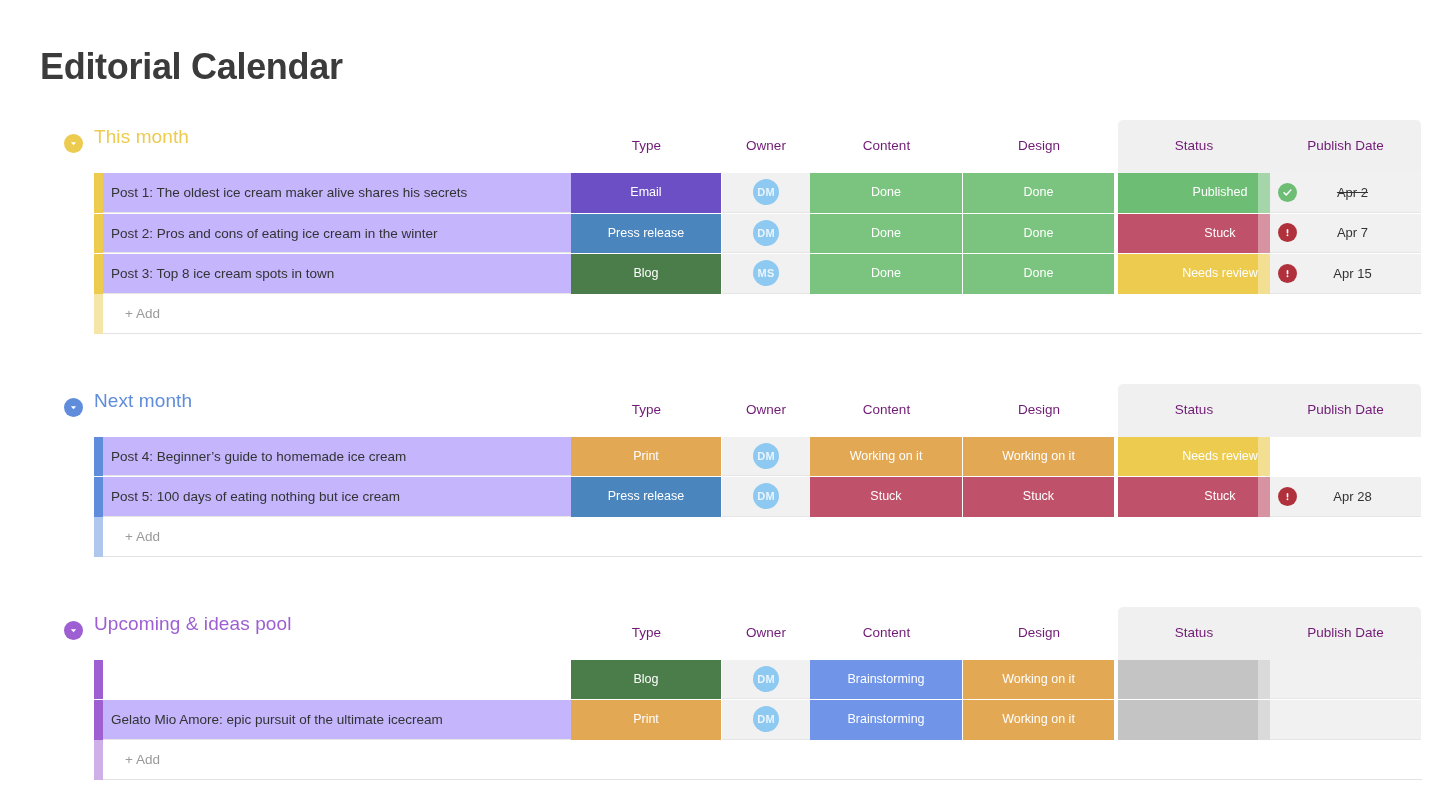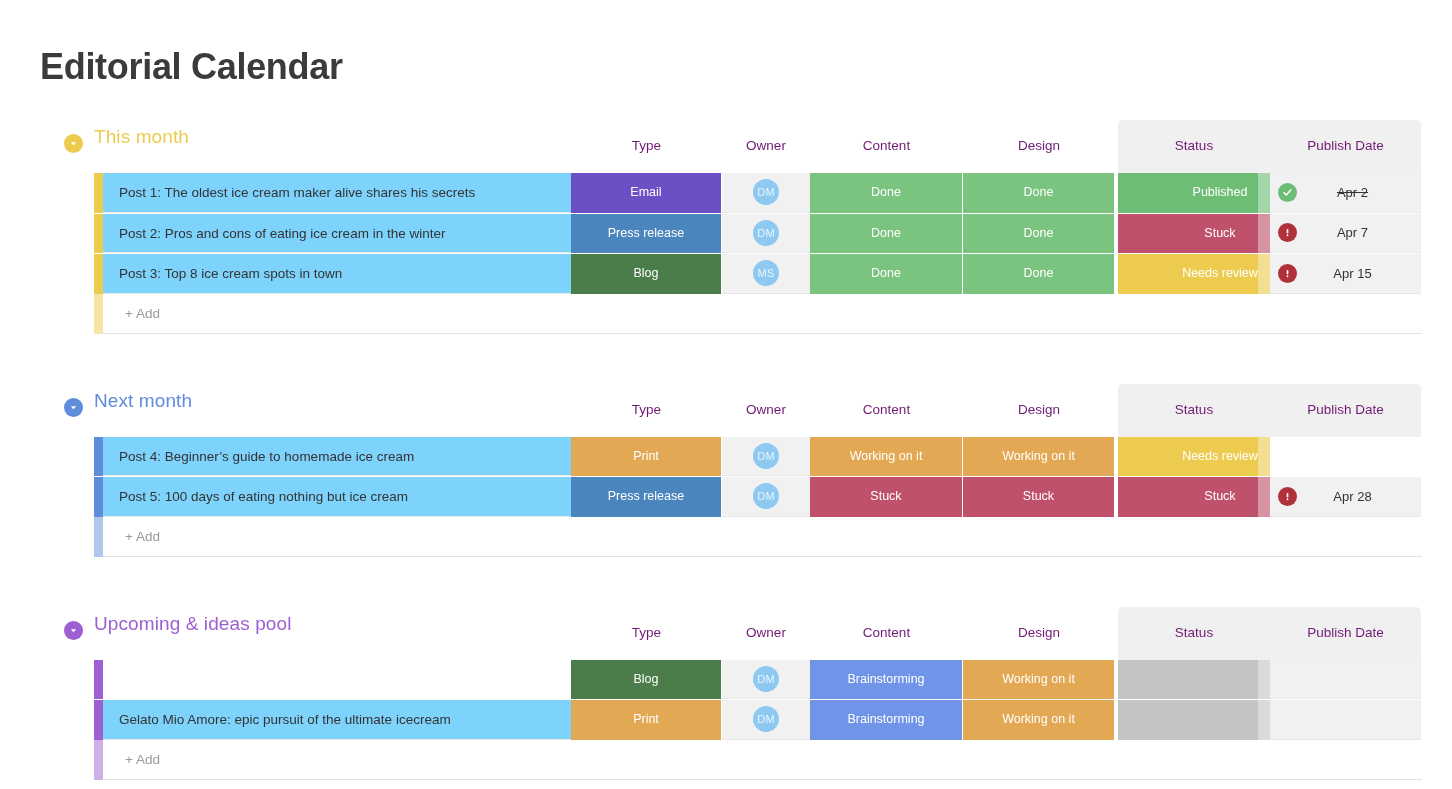--- a/index.html
+++ b/index.html
@@ -95,24 +95,24 @@
     width: 9px;
     height: 39.5px;
   }
   .row-name {
     position: absolute;
     left: 103px;
     top: 0;
     width: 468px;
     height: 39.5px;
     line-height: 39.5px;
-    background: #7dd3fc;
+    background: #c4b5fd;
     border-bottom: 1px solid #e6e6e6;
     box-sizing: border-box;
-    padding-left: 16px;
+    padding-left: 8px;
     font-size: 13.5px;
     color: #333333;
     white-space: nowrap;
     overflow: hidden;
   }
 
   .cell {
     position: absolute;
     top: 0;
     height: 39.5px;
@@ -166,21 +166,21 @@
     align-items: center;
     justify-content: center;
   }
   .avatar {
     width: 26px;
     height: 26px;
     border-radius: 50%;
     background: #8ec9f1;
     color: #eaf5fd;
     font-size: 11px;
-    font-weight: normal;
+    font-weight: bold;
     display: flex;
     align-items: center;
     justify-content: center;
     letter-spacing: 0.3px;
   }
 
   .date-cell {
     position: absolute;
     top: 0;
     height: 39.5px;

